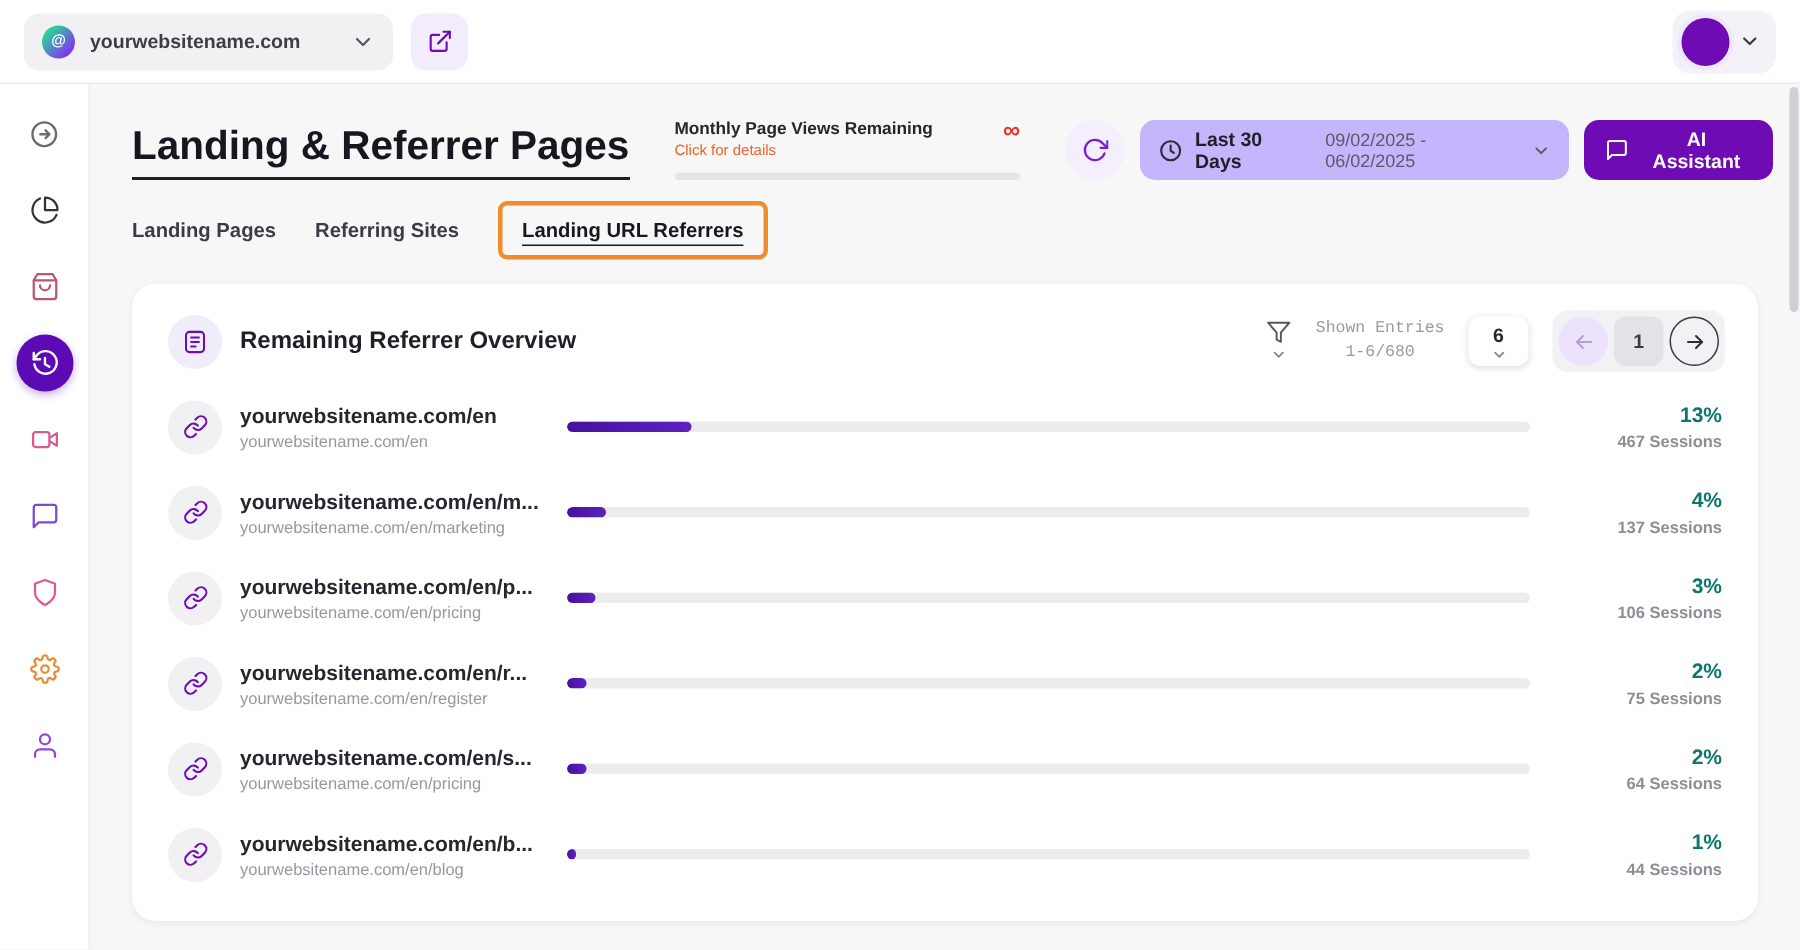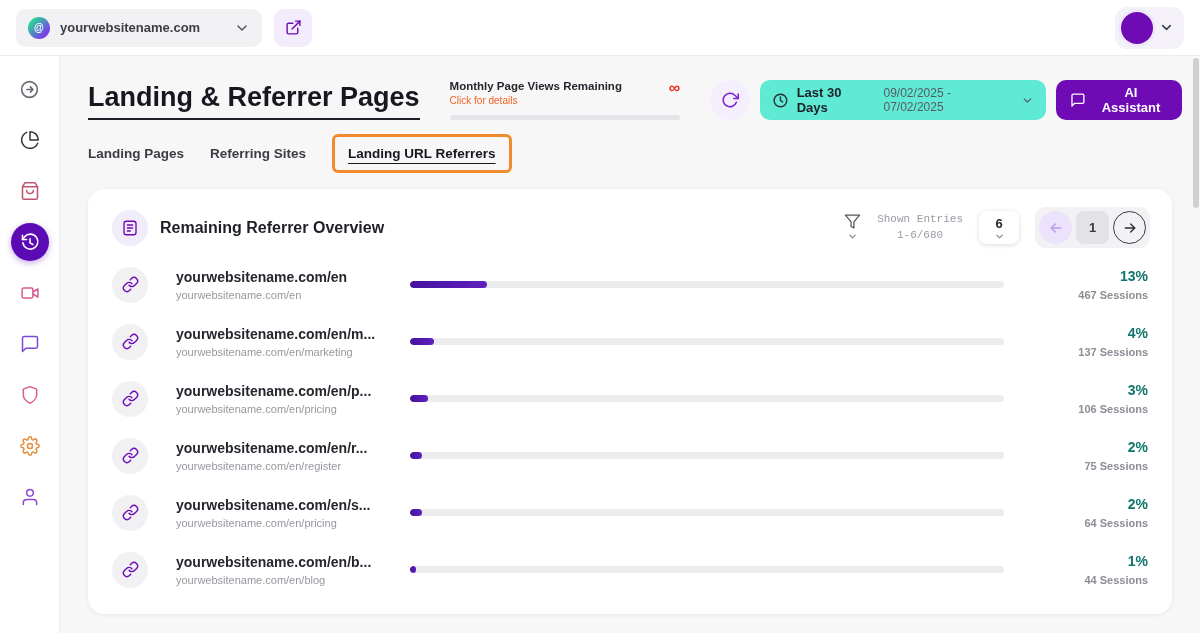--- a/index.html
+++ b/index.html
@@ -36,21 +36,21 @@
   .quota { width:232px; margin-top:2px; }
   .quota-top { display:flex; justify-content:space-between; align-items:flex-start; }
   .quota-label { font-size:11.5px; font-weight:bold; color:#26262e; }
   .quota-link { font-size:10px; color:#f26322; margin-top:3px; cursor:pointer; }
   .quota-value { font-size:16px; font-weight:bold; color:#ee3124; line-height:1; }
   .quota-track { height:5px; background:#e5e5e9; border-radius:3px; margin-top:9px; }
 
   .header-actions { margin-left:auto; display:flex; align-items:center; gap:10px; }
   .refresh-btn { width:40px; height:40px; border-radius:50%; border:none; background:#f5effd;
                  display:flex; align-items:center; justify-content:center; cursor:pointer; }
-  .date-control { height:40px; background:#5eead4; border-radius:10px; display:flex; align-items:center;
+  .date-control { height:40px; background:#c4b5fd; border-radius:10px; display:flex; align-items:center;
                   gap:8px; padding:0 12px; cursor:pointer; }
   .date-preset { font-size:13px; font-weight:700; color:#1f1f28; }
   .date-range { font-size:12px; color:#5a5a64; }
   .ai-btn { height:40px; background:#6e0bb5; color:#fff; border:none; border-radius:10px; padding:0 14px;
             display:flex; align-items:center; gap:8px; font-size:13px; font-weight:bold; cursor:pointer;
             font-family:"Liberation Sans", sans-serif; }
 
   
   .tabs { display:flex; align-items:center; gap:26px; padding:14px 28px 0; }
   .tab { font-size:13.5px; font-weight:600; color:#3c3c46; padding:9px 0; cursor:pointer; white-space:nowrap; }
@@ -73,21 +73,21 @@
   .pagination { display:flex; align-items:center; gap:4px; background:#f2f2f4; border-radius:10px; padding:4px; }
   .pg-btn { width:33px; height:33px; border-radius:50%; border:none; display:flex; align-items:center;
             justify-content:center; cursor:pointer; background:transparent; }
   .pg-prev { background:#ece2fb; }
   .pg-page { width:33px; height:33px; border:none; border-radius:8px; background:#e3e3e7; font-size:13px;
              color:#3a3a44; font-weight:600; cursor:pointer; font-family:"Liberation Sans",sans-serif; }
   .pg-next { border:1.5px solid #3a3a44; }
 
   
   .rows { margin-top:8px; }
-  .row { display:grid; grid-template-columns:36px 206px 1fr 112px; column-gap:28px; align-items:center;
+  .row { display:grid; grid-template-columns:36px 206px 1fr 112px; column-gap:12px; align-items:center;
          height:57px; cursor:pointer; }
   .row-icon { width:36px; height:36px; border-radius:50%; background:#f1f1f4;
               display:flex; align-items:center; justify-content:center; }
   .row-title { font-size:14px; font-weight:600; color:#26262e; }
   .row-subtitle { font-size:11px; color:#97979f; margin-top:4px; }
   .bar-track { height:7px; background:#ececef; border-radius:4px; overflow:hidden; margin-right:6px; }
   .bar-fill { height:100%; border-radius:4px; background:linear-gradient(90deg,#45119c,#5f21c0); }
   .row-right { text-align:right; padding-right:2px; }
   .row-percent { font-size:14px; font-weight:bold; color:#0f766e; }
   .row-sessions { font-size:11px; font-weight:bold; color:#8d8d96; margin-top:5px; }
@@ -205,21 +205,21 @@
               <path d="M23 4v6h-6"></path>
               <path d="M20.49 15a9 9 0 1 1-2.12-9.36L23 10"></path>
             </svg>
         </button>
         <div class="date-control">
           <svg width="17" height="17" viewBox="0 0 24 24" fill="none" stroke="#2c2c35" stroke-width="2" stroke-linecap="round" stroke-linejoin="round">
               <circle cx="12" cy="12" r="9"></circle>
               <path d="M12 7v5l3 2"></path>
             </svg>
           <span class="date-preset">Last 30 Days</span>
-          <span class="date-range">09/02/2025 - 07/02/2025</span>
+          <span class="date-range">09/02/2025 - 06/02/2025</span>
           <svg width="13" height="13" viewBox="0 0 24 24" fill="none" stroke="#5a5a64" stroke-width="2.4" stroke-linecap="round" stroke-linejoin="round">
               <path d="M6 9l6 6 6-6"></path>
             </svg>
         </div>
         <button class="ai-btn">
           <svg width="16" height="16" viewBox="0 0 24 24" fill="none" stroke="#ffffff" stroke-width="2" stroke-linecap="round" stroke-linejoin="round">
               <path d="M21 15a2 2 0 0 1-2 2H7l-4 4V5a2 2 0 0 1 2-2h14a2 2 0 0 1 2 2z"></path>
             </svg>
           <span>AI Assistant</span>
         </button>

